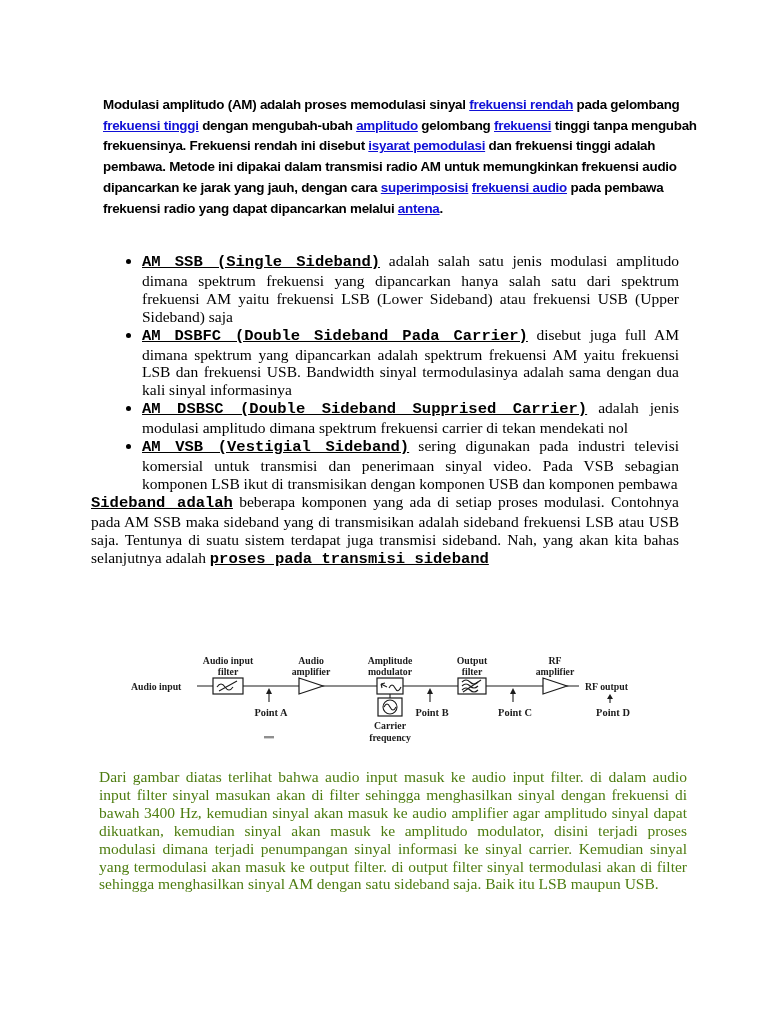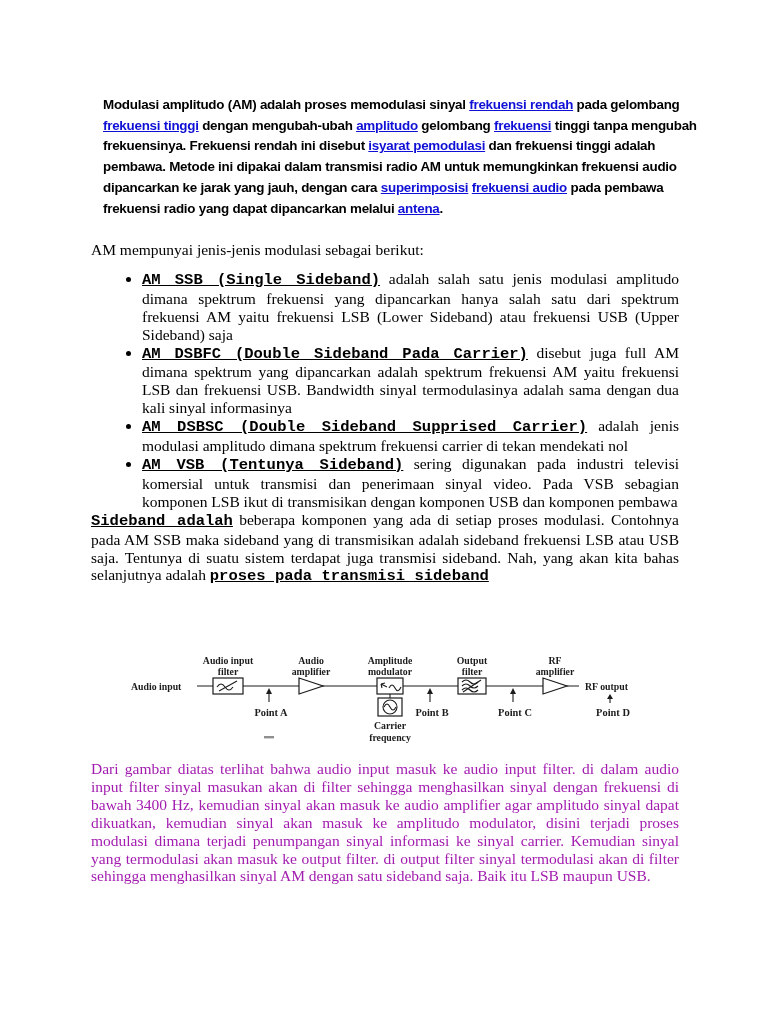--- a/index.html
+++ b/index.html
@@ -36,39 +36,38 @@
   }
   .diagram text.pt{font-size:10.4px;}
   .diagram line,.diagram path,.diagram rect.box,.diagram circle{
     stroke:#1c1c1c;stroke-width:1.1;fill:none;
   }
   .diagram rect.box,.diagram polygon.amp{fill:#fff;stroke:#1c1c1c;stroke-width:1.2;}
   .diagram polygon.head{fill:#1c1c1c;stroke:none;}
   .diagram .artifact{fill:#8f8f8f;stroke:none;}
   
   .closing{
-    position:absolute;left:91px;top:760px;width:588px;margin:0;
-    font:400 15.5px/17.9px "Liberation Serif",serif;text-align:justify;color:#a21caf;
+    position:absolute;left:91px;top:760px;width:588px;margin:8px;
+    font:400 15.5px/17.9px "Liberation Serif",serif;text-align:justify;color:#4d7c0f;
   }
 </style>
 </head>
 <body>
 
 <div class="page">
 
   <p class="intro"><span>Modulasi amplitudo (AM) adalah proses memodulasi sinyal </span><a class="doclink">frekuensi rendah</a><span> pada gelombang </span><a class="doclink">frekuensi tinggi</a><span> dengan mengubah-ubah </span><a class="doclink">amplitudo</a><span> gelombang </span><a class="doclink">frekuensi</a><span> tinggi tanpa mengubah frekuensinya. Frekuensi rendah ini disebut </span><a class="doclink">isyarat pemodulasi</a><span> dan frekuensi tinggi adalah pembawa. Metode ini dipakai dalam transmisi radio AM untuk memungkinkan frekuensi audio dipancarkan ke jarak yang jauh, dengan cara </span><a class="doclink">superimposisi</a><span> </span><a class="doclink">frekuensi audio</a><span> pada pembawa frekuensi radio yang dapat dipancarkan melalui </span><a class="doclink">antena</a><span>.</span></p>
 
   <div class="flow">
-    <p class="list-heading">AM mempunyai jenis-jenis modulasi sebagai berikut:</p>
 
     <ul class="am-list">
       <li><span class="bt">AM SSB (Single Sideband)</span><span> adalah salah satu jenis modulasi amplitudo dimana spektrum frekuensi yang dipancarkan hanya salah satu dari spektrum frekuensi AM yaitu frekuensi LSB (Lower Sideband) atau frekuensi USB (Upper Sideband) saja</span></li>
       <li><span class="bt">AM DSBFC (Double Sideband Pada Carrier)</span><span> disebut juga full AM dimana spektrum yang dipancarkan adalah spektrum frekuensi AM yaitu frekuensi LSB dan frekuensi USB. Bandwidth sinyal termodulasinya adalah sama dengan dua kali sinyal informasinya</span></li>
       <li><span class="bt">AM DSBSC (Double Sideband Supprised Carrier)</span><span> adalah jenis modulasi amplitudo dimana spektrum frekuensi carrier di tekan mendekati nol</span></li>
-      <li><span class="bt">AM VSB (Tentunya Sideband)</span><span> sering digunakan pada industri televisi komersial untuk transmisi dan penerimaan sinyal video. Pada VSB sebagian komponen LSB ikut di transmisikan dengan komponen USB dan komponen pembawa</span></li>
+      <li><span class="bt">AM VSB (Vestigial Sideband)</span><span> sering digunakan pada industri televisi komersial untuk transmisi dan penerimaan sinyal video. Pada VSB sebagian komponen LSB ikut di transmisikan dengan komponen USB dan komponen pembawa</span></li>
     </ul>
 
 
     <p class="para para-side"><span class="bt">Sideband adalah</span><span> beberapa komponen yang ada di setiap proses modulasi. Contohnya pada AM SSB maka sideband yang di transmisikan adalah sideband frekuensi LSB atau USB saja. Tentunya di suatu sistem terdapat juga transmisi sideband. Nah, yang akan kita bahas selanjutnya adalah </span><span class="bt">proses pada transmisi sideband</span></p>
   </div>
 
   <svg class="diagram" viewBox="0 0 545 102" width="545" height="102">
 
     <line x1="74" y1="40" x2="456" y2="40"></line>
 

